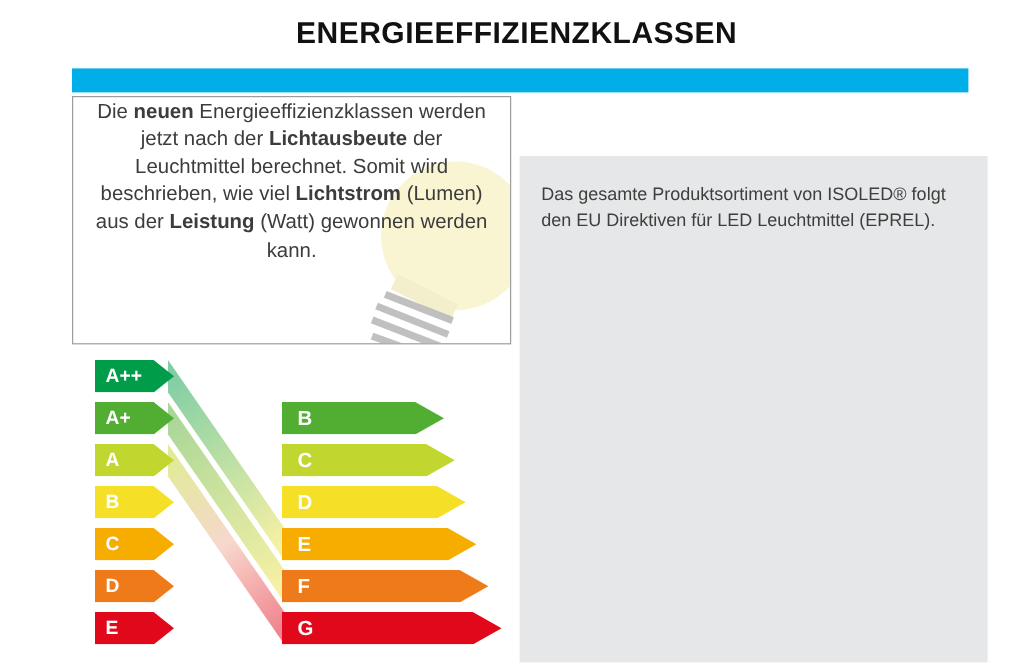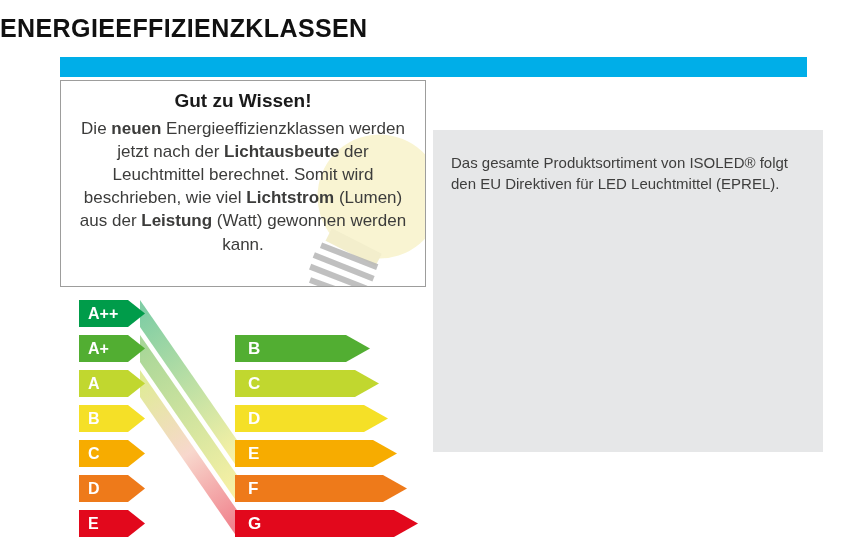--- a/index.html
+++ b/index.html
@@ -2,37 +2,37 @@
 <html><head>
 <meta charset="utf-8">
 <style>
   html,body { margin:0; padding:0; background:#fff; }
   .page {
     position:relative; width:861px; height:557px; background:#ffffff;
     font-family:"Liberation Sans", sans-serif; overflow:hidden;
   }
   .page-title {
     position:absolute; top:14px; left:0; width:100%; margin:0;
-    font-size:25px; font-weight:bold; color:#111111;
+    text-align:center; font-size:25px; font-weight:bold; color:#111111;
     letter-spacing:0.4px;
   }
   .accent-bar { position:absolute; left:60px; top:57px; width:747px; height:20px; background:#00aee8; }
 
   .info-box {
     position:absolute; left:60px; top:80px; width:366px; height:207px;
     box-sizing:border-box; background:#ffffff; border:1px solid #9d9d9c;
     text-align:center; overflow:hidden;
   }
   .info-box h2 { position:relative; z-index:1; margin:9px 8px 5px; font-size:19px; color:#1a1a1a; }
   .info-box p  { position:relative; z-index:1; margin:0 10px 11px; font-size:17px; line-height:1.36; color:#3c3c3b; }
   .info-box p b { font-weight:bold; }
   .bulb-svg { position:absolute; right:-30px; top:34px; width:180px; height:220px; z-index:0; }
 
   .side-panel {
-    position:absolute; left:433px; top:130px; width:390px; height:322px;
+    position:absolute; left:433px; top:130px; width:390px; height:422px;
     box-sizing:border-box; background:#e6e7e8; padding:22px 18px;
   }
   .side-panel p { margin:0 0 15px; font-size:15px; line-height:1.42; color:#3e3e3d; }
 
   #diagram { position:absolute; left:0; top:0; width:861px; height:557px; }
   #bands { position:absolute; left:0; top:0; width:861px; height:557px; }
   .arrow {
     position:absolute; display:flex; align-items:center; box-sizing:border-box;
     color:#ffffff; font-weight:bold;
   }
@@ -61,21 +61,20 @@
         <rect x="62" y="128" width="56" height="14" fill="#f1ecc4"></rect>
         <g stroke="#a9a9a9" stroke-width="6" fill="none" opacity="0.85">
           <path d="M60 148 L120 142"></path>
           <path d="M58 160 L122 154"></path>
           <path d="M60 172 L120 166"></path>
           <path d="M66 184 L114 178"></path>
         </g>
         <path d="M72 192 L108 187 L94 204 L84 205 Z" fill="#bdbdbd" opacity="0.8"></path>
       </g>
     </svg>
-    <h2>Gut zu Wissen!</h2>
     <p>Die <b>neuen</b> Energieeffizienzklassen werden jetzt nach der <b>Lichtausbeute</b> der Leuchtmittel berechnet. Somit wird beschrieben, wie viel <b>Lichtstrom</b> (Lumen) aus der <b>Leistung</b> (Watt) gewonnen werden kann.</p>
   </div>
 
   <div class="side-panel" style="background: rgb(230, 231, 232);">
     <p>Das gesamte Produktsortiment von ISOLED® folgt den EU Direktiven für LED Leuchtmittel (EPREL).</p>
   </div>
 
   <div id="diagram">
     <svg id="bands" aria-hidden="true" viewBox="0 0 861 557">
         <defs>

